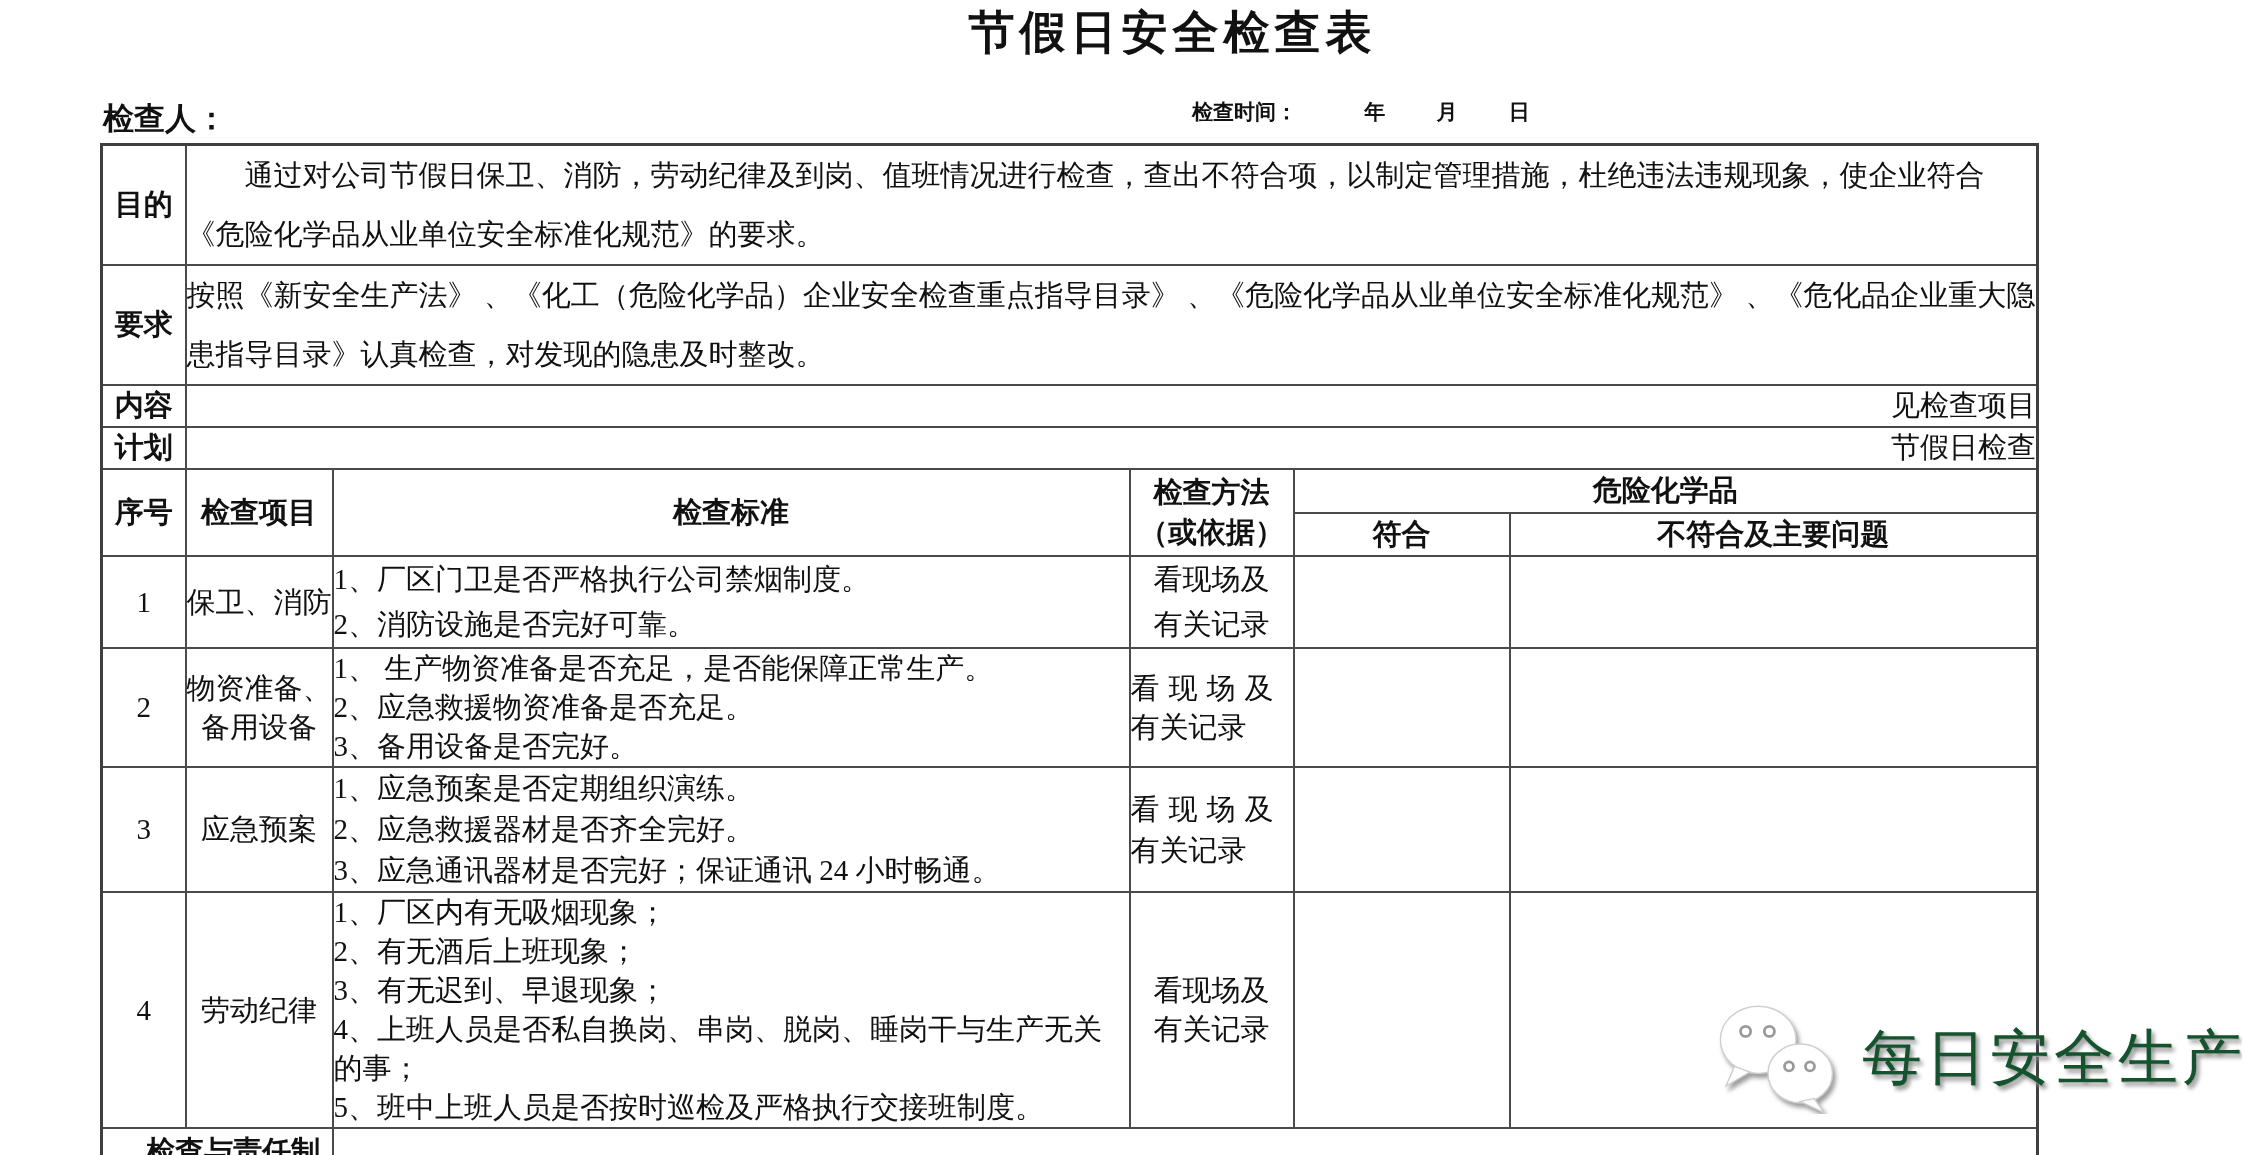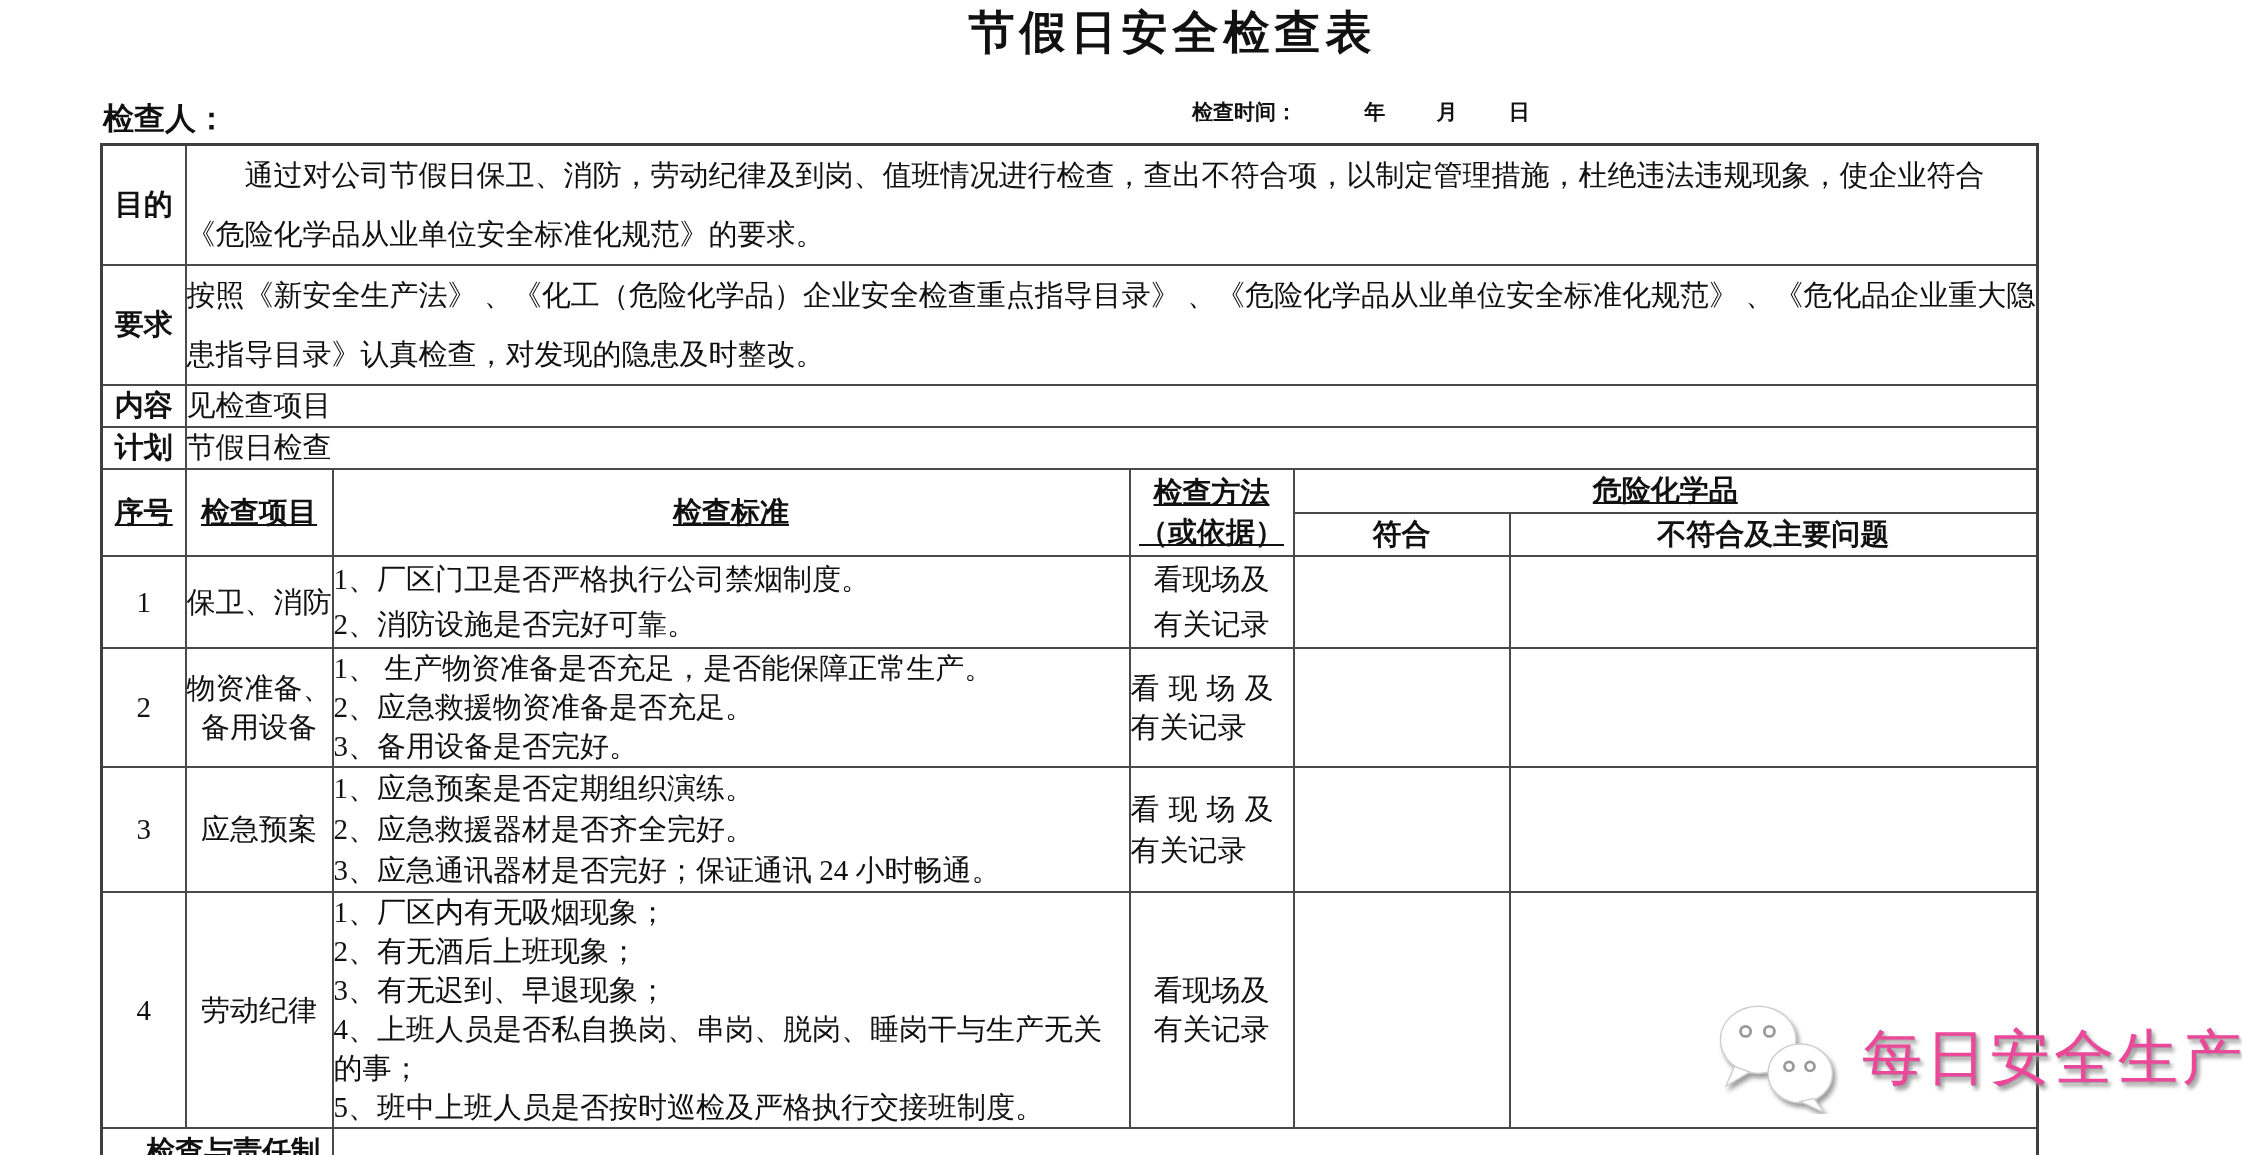--- a/index.html
+++ b/index.html
@@ -35,30 +35,30 @@
     border-collapse:collapse;table-layout:fixed;
     font-size:29px;
   }
   table.form td{
     border:2px solid #4a4a4a;
     vertical-align:middle;
     padding:0;
   }
   table.form{border:3px solid #3f3f3f;}
   td.lbl{text-align:center;font-weight:bold;}
-  td.center{text-align:left;border-radius:11px;}
+  td.center{text-align:right;border-radius:11px;}
   td.para{
     text-align:left;padding:4px 12px;line-height:59px;
   }
   td.para.indent{text-indent:2em;}
   tr.r-purpose{height:85px;}
   tr.r-req{height:88px;}
   tr.r-content{height:40px;}
   tr.r-plan{height:42px;}
-  tr.h1{height:44px;text-decoration:underline;}
+  tr.h1{height:44px;}
   tr.h2{height:43px;}
   tr.rw1{height:90px;}
   tr.rw2{height:115px;}
   tr.rw3{height:125px;}
   tr.rw4{height:226px;}
   tr.r-footer{height:90px;}
 
   td.seq{text-align:center;}
   td.item{text-align:center;padding:0 6px;}
   td.std{text-align:left;padding:2px 8px 2px 12px;}
@@ -71,21 +71,21 @@
   tr.justify-method td.method .m1{letter-spacing:9px;}
   td.footer-lbl div{line-height:45px;padding-left:32px;}
 
   .watermark{
     position:absolute;left:1712px;top:1002px;
     display:flex;align-items:center;
     z-index:5;
   }
   .watermark .wm-text{
     font-size:60px;letter-spacing:4px;
-    color:#ec4899;
+    color:#14532d;
     text-shadow:3px 4px 4px #8f8f8f, 1px 1px 0 #bdbdbd;
     white-space:nowrap;
   }
   .wm-icon{margin-right:10px;}
 </style>
 </head>
 <body>
 
 <div class="page">
 

